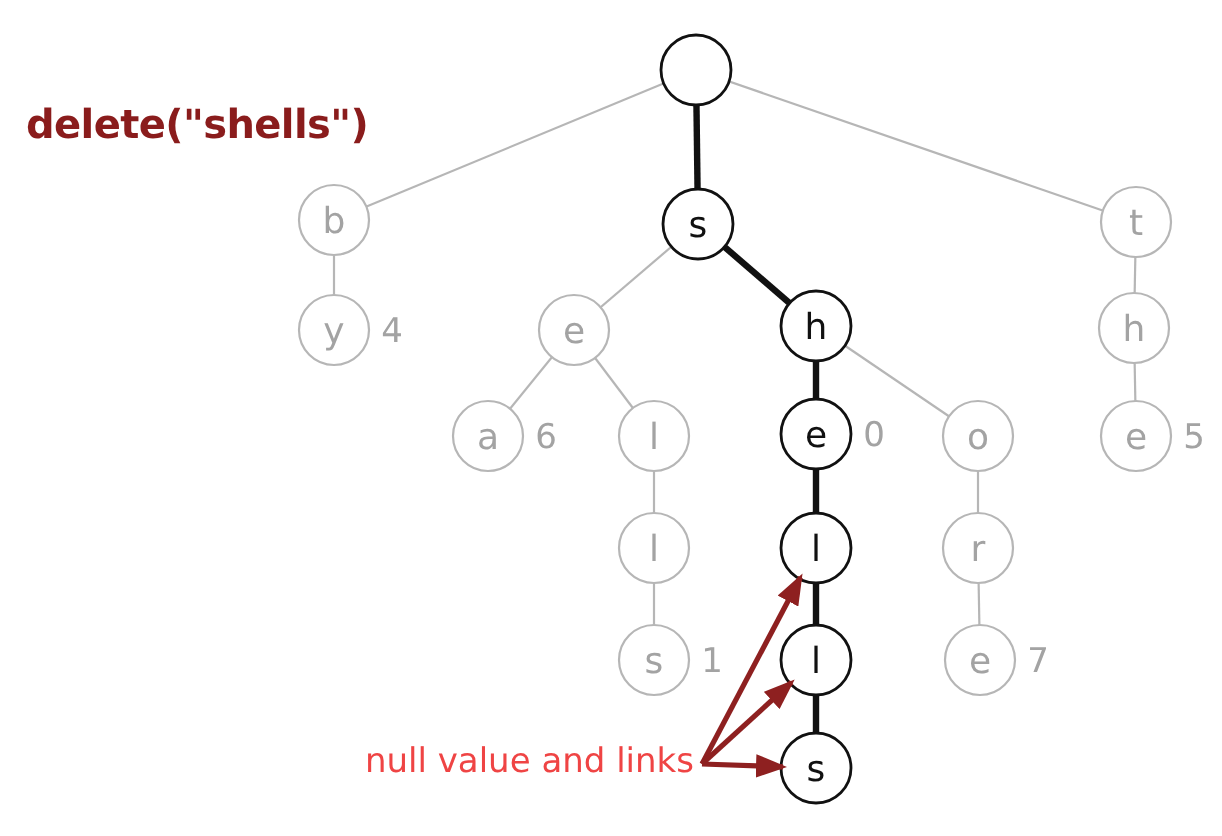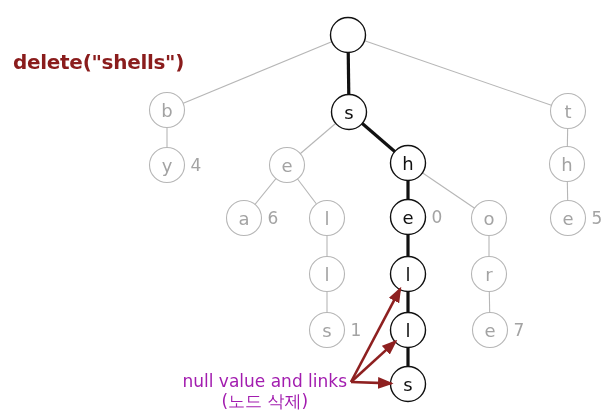--- a/index.html
+++ b/index.html
@@ -110,17 +110,16 @@
       <circle cx="490" cy="330" r="17.5" fill="#ffffff" stroke="#b6b6b6" stroke-width="1.1"></circle>
       <text x="490" y="336.5" text-anchor="middle" font-size="18" class="node-letter" fill="#a3a3a3">e</text>
       <text x="519" y="336" text-anchor="middle" font-size="17" class="node-value" fill="#a3a3a3">7</text>
       <circle cx="408" cy="384" r="17.5" fill="#ffffff" stroke="#111111" stroke-width="1.4"></circle>
       <text x="408" y="390.5" text-anchor="middle" font-size="18" class="node-letter" fill="#111111">s</text>
       <line x1="351" y1="382" x2="400.298482777291" y2="288.592348421975" stroke="#8e2020" stroke-width="2.6" marker-end="url(#arrowhead)"></line>
       <line x1="351" y1="382" x2="395.8103605910645" y2="341.1203727941166" stroke="#8e2020" stroke-width="2.6" marker-end="url(#arrowhead)"></line>
       <line x1="351" y1="382" x2="391.51014760243584" y2="383.4214086878048" stroke="#8e2020" stroke-width="2.6" marker-end="url(#arrowhead)"></line>
     </svg>
   <div class="delete-label" style="color: rgb(138, 28, 28);">delete("shells")</div>
-  <div class="note" style="color: #a21caf;">
+  <div class="note" style="color: #ef4444;">
     <div>null value and links</div>
-    <div>(노드 삭제)</div>
   </div>
 </div>
 
 </body></html>

